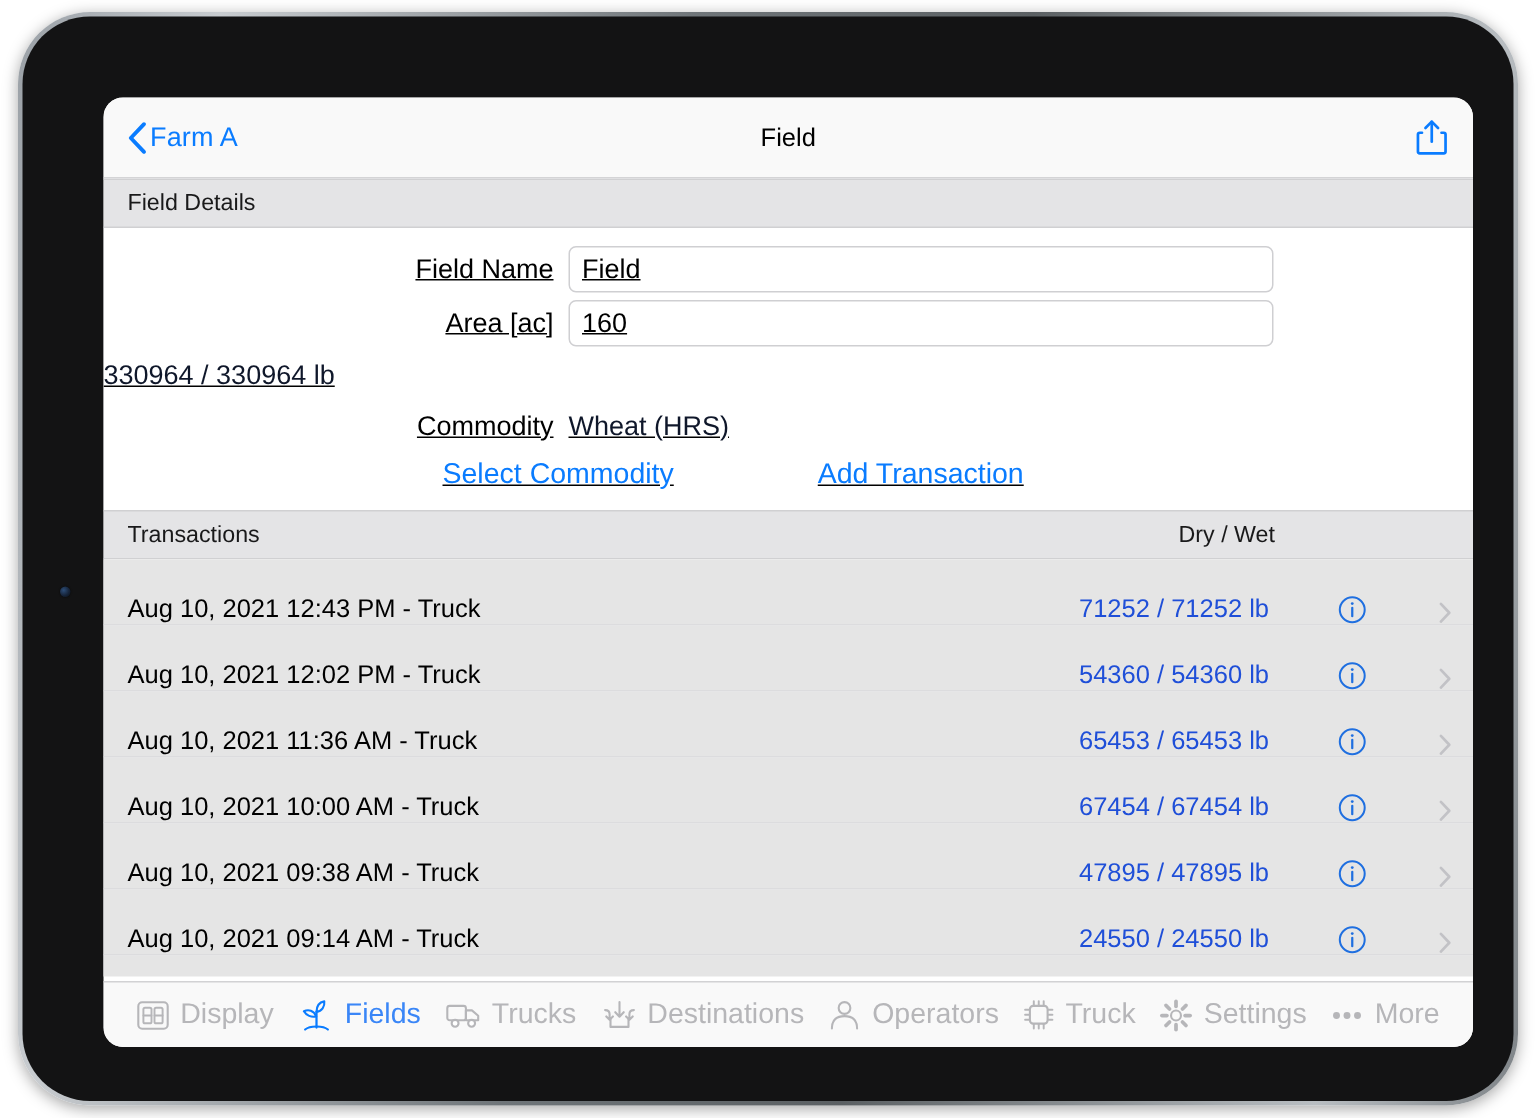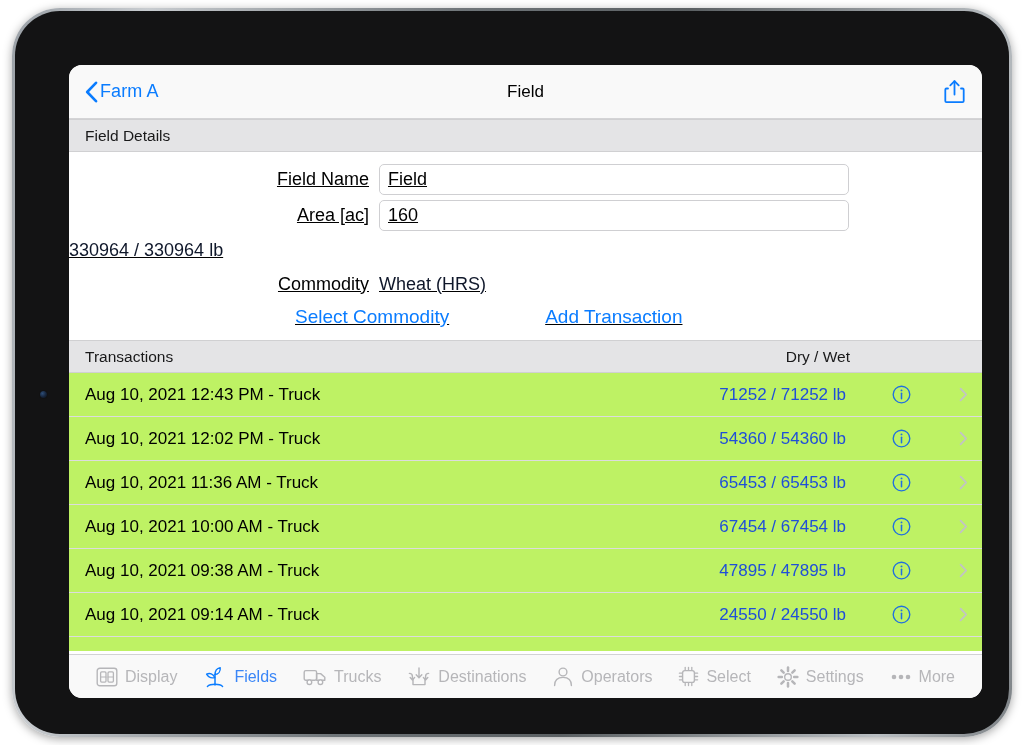--- a/index.html
+++ b/index.html
@@ -188,25 +188,25 @@
     cursor: pointer;
   }
 
   
   #transactions-list {
     background: #ffffff;
   }
   .txn-row {
     height: 44px;
     display: flex;
-    align-items: center;
+    align-items: flex-end;
     padding: 0 14px 0 16px;
     box-sizing: border-box;
     border-bottom: 1px solid #dcdcde;
-    background: #bef264;
+    background: #e5e5e5;
     cursor: pointer;
     gap: 38px;
   }
   .txn-title {
     flex: 1;
     font-size: 17px;
     color: #000;
   }
   .txn-amount {
     font-size: 17px;
@@ -243,21 +243,21 @@
     justify-content: space-around;
     padding: 0 14px;
     box-sizing: border-box;
   }
   .tab-item {
     display: flex;
     align-items: center;
     gap: 7px;
     cursor: pointer;
     color: #b6b6b9;
-    font-size: 16px;
+    font-size: 19px;
   }
   .tab-item.active { color: #3a86f7; }
   .tab-icon { display: block; }
 </style>
 </head>
 <body>
 
 <div id="device-frame">
   <div id="device-bezel"></div>
   <div id="front-camera"></div>
@@ -444,21 +444,21 @@
             <path d="M16.8 7.2 H19.6" fill="none" stroke="#b6b6b9" stroke-width="1.3" stroke-linecap="round" stroke-linejoin="round"></path>
             <path d="M10.5 1.4 V4.2" fill="none" stroke="#b6b6b9" stroke-width="1.3" stroke-linecap="round" stroke-linejoin="round"></path>
             <path d="M10.5 16.8 V19.6" fill="none" stroke="#b6b6b9" stroke-width="1.3" stroke-linecap="round" stroke-linejoin="round"></path>
             <path d="M1.4 10.5 H4.2" fill="none" stroke="#b6b6b9" stroke-width="1.3" stroke-linecap="round" stroke-linejoin="round"></path>
             <path d="M16.8 10.5 H19.6" fill="none" stroke="#b6b6b9" stroke-width="1.3" stroke-linecap="round" stroke-linejoin="round"></path>
             <path d="M13.8 1.4 V4.2" fill="none" stroke="#b6b6b9" stroke-width="1.3" stroke-linecap="round" stroke-linejoin="round"></path>
             <path d="M13.8 16.8 V19.6" fill="none" stroke="#b6b6b9" stroke-width="1.3" stroke-linecap="round" stroke-linejoin="round"></path>
             <path d="M1.4 13.8 H4.2" fill="none" stroke="#b6b6b9" stroke-width="1.3" stroke-linecap="round" stroke-linejoin="round"></path>
             <path d="M16.8 13.8 H19.6" fill="none" stroke="#b6b6b9" stroke-width="1.3" stroke-linecap="round" stroke-linejoin="round"></path>
           </svg>
-          <span>Select</span>
+          <span>Truck</span>
         </div>
         <div class="tab-item">
           <svg width="22" height="22" viewBox="0 0 22 22" class="tab-icon">
             <circle cx="11" cy="11" r="3.3" fill="none" stroke="#b6b6b9" stroke-width="1.4"></circle>
             <path d="M17.10 11.00 L20.40 11.00" fill="none" stroke="#b6b6b9" stroke-width="2.5" stroke-linecap="round" stroke-linejoin="round"></path>
             <path d="M15.31 15.31 L17.65 17.65" fill="none" stroke="#b6b6b9" stroke-width="2.5" stroke-linecap="round" stroke-linejoin="round"></path>
             <path d="M11.00 17.10 L11.00 20.40" fill="none" stroke="#b6b6b9" stroke-width="2.5" stroke-linecap="round" stroke-linejoin="round"></path>
             <path d="M6.69 15.31 L4.35 17.65" fill="none" stroke="#b6b6b9" stroke-width="2.5" stroke-linecap="round" stroke-linejoin="round"></path>
             <path d="M4.90 11.00 L1.60 11.00" fill="none" stroke="#b6b6b9" stroke-width="2.5" stroke-linecap="round" stroke-linejoin="round"></path>
             <path d="M6.69 6.69 L4.35 4.35" fill="none" stroke="#b6b6b9" stroke-width="2.5" stroke-linecap="round" stroke-linejoin="round"></path>

